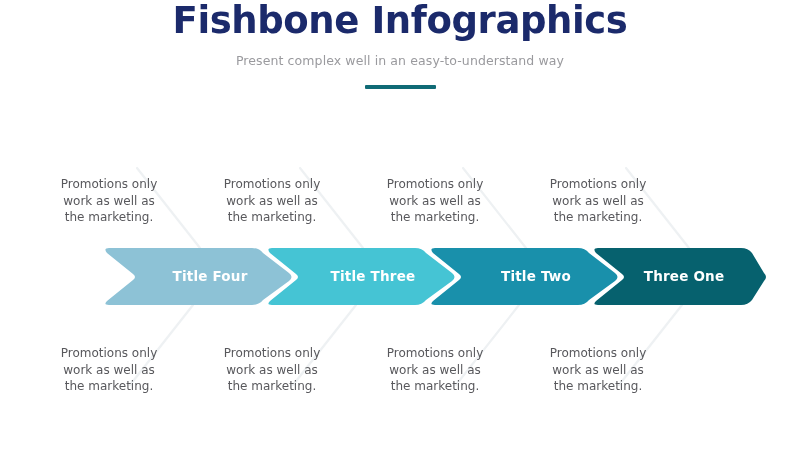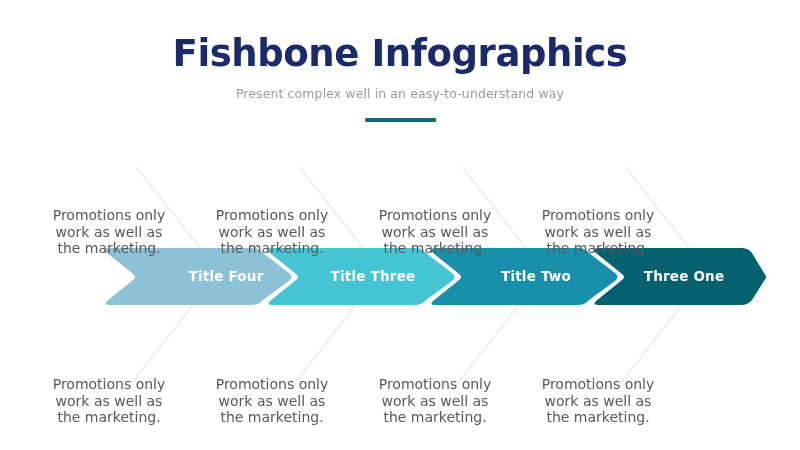--- a/index.html
+++ b/index.html
@@ -23,21 +23,20 @@
   
   .header {
     position: absolute;
     top: 0;
     left: 0;
     width: 800px;
     text-align: center;
   }
   .title {
     margin: 0;
-    padding-top: 33px;
     font-size: 37px;
     font-weight: bold;
     letter-spacing: -0.4px;
     color: #1b2a6b;
     font-family: "DejaVu Sans", sans-serif;
     line-height: 1.15;
   }
   .subtitle {
     margin: 0;
     padding-top: 10px;
@@ -91,25 +90,24 @@
     letter-spacing: 0.2px;
     text-align: center;
     white-space: nowrap;
   }
 
   
   .note {
     position: absolute;
     width: 132px;
     text-align: center;
-    font-size: 14px;
+    font-size: 12px;
     line-height: 16.5px;
     color: #58585c;
     font-family: "DejaVu Sans", sans-serif;
-    margin-top: 31px;
   }
   .note.top  { top: 176px; }
   .note.bot  { top: 345px; }
 </style>
 </head>
 <body>
 
 <div class="slide">
 
   <div class="header">
@@ -187,21 +185,21 @@
                L752,300
                Q748,305 741,305
                L598,305
                Q592,305 596,301
                L622,280
                Q626,277 622,274
                L596,253
                Q592,248 598,248 Z"></path>
     </svg>
 
-    <div class="chev-label" style="left:156px; width:140px;">Title Four</div>
+    <div class="chev-label" style="left:140px; width:140px;">Title Four</div>
     <div class="chev-label" style="left:466px; width:140px;">Title Two</div>
     <div class="chev-label" style="left:303px; width:140px;">Title Three</div>
     <div class="chev-label" style="left:614px; width:140px;">Three One</div>
 
     <div class="note top" style="left:43px;">
       <div>Promotions only</div>
       <div>work as well as</div>
       <div>the marketing.</div>
     </div>
     <div class="note top" style="left:206px;">

